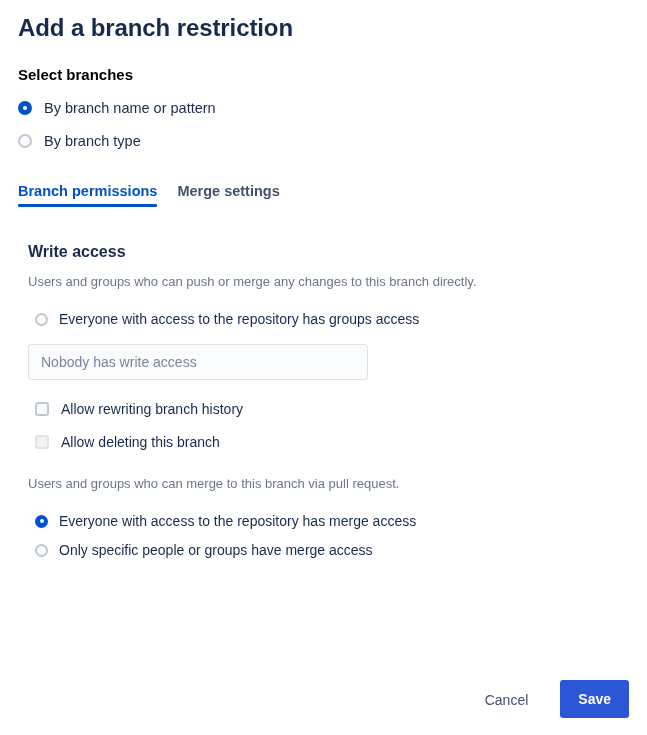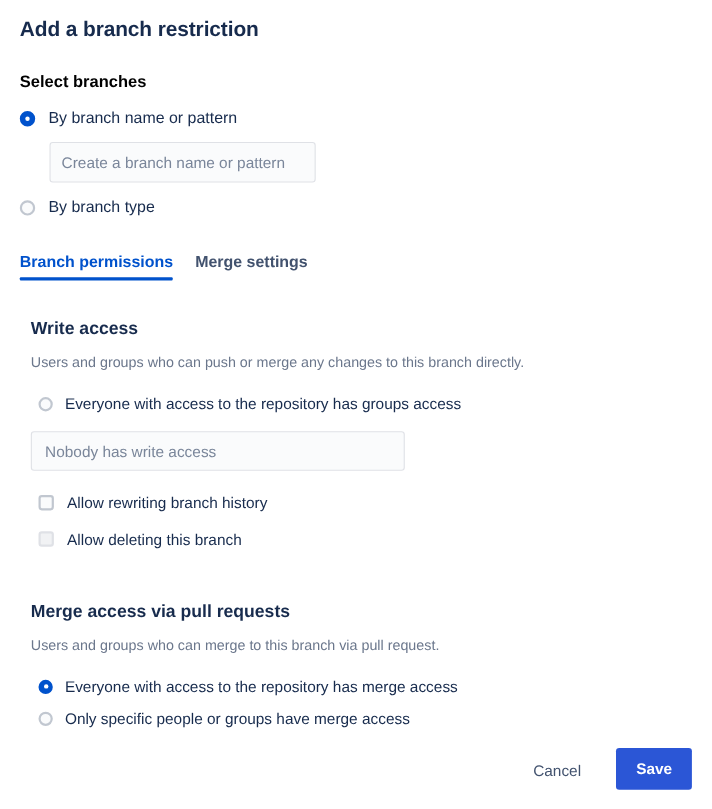--- a/index.html
+++ b/index.html
@@ -20,21 +20,21 @@
   .page {
     position: relative;
     width: 647px;
     height: 735px;
     box-sizing: border-box;
     padding: 0 18px;
   }
 
   
   .dialog-title {
-    font-size: 19px;
+    font-size: 24px;
     font-weight: bold;
     color: #172B4D;
     letter-spacing: -0.1px;
     margin: 0;
     padding-top: 15px;
     line-height: 26px;
   }
 
   
   .section-label-muted {
@@ -258,23 +258,20 @@
 
   <h1 class="dialog-title">Add a branch restriction</h1>
 
   <h2 class="section-label-muted">Select branches</h2>
 
   <div class="radio-row">
     <span class="radio checked"></span>
     <span class="radio-label">By branch name or pattern</span>
   </div>
 
-  <div class="text-input branch-input">
-    <span>Create a branch name or pattern</span>
-  </div>
 
   <div class="radio-row">
     <span class="radio"></span>
     <span class="radio-label">By branch type</span>
   </div>
 
   <div class="tabs-wrap">
     <div class="tabs">
       <div class="tab active">
         <span>Branch permissions</span>
@@ -306,21 +303,20 @@
       <div class="check-row">
         <span class="checkbox"></span>
         <span class="check-label">Allow rewriting branch history</span>
       </div>
       <div class="check-row">
         <span class="checkbox soft"></span>
         <span class="check-label">Allow deleting this branch</span>
       </div>
     </div>
 
-    <h3 class="section-heading second">Merge access via pull requests</h3>
     <p class="section-desc">Users and groups who can merge to this branch via pull request.</p>
 
     <div class="radio-group">
       <div class="radio-row tight">
         <span class="radio sm checked"></span>
         <span class="radio-label sm">Everyone with access to the repository has merge access</span>
       </div>
       <div class="radio-row tight">
         <span class="radio sm"></span>
         <span class="radio-label sm">Only specific people or groups have merge access</span>

